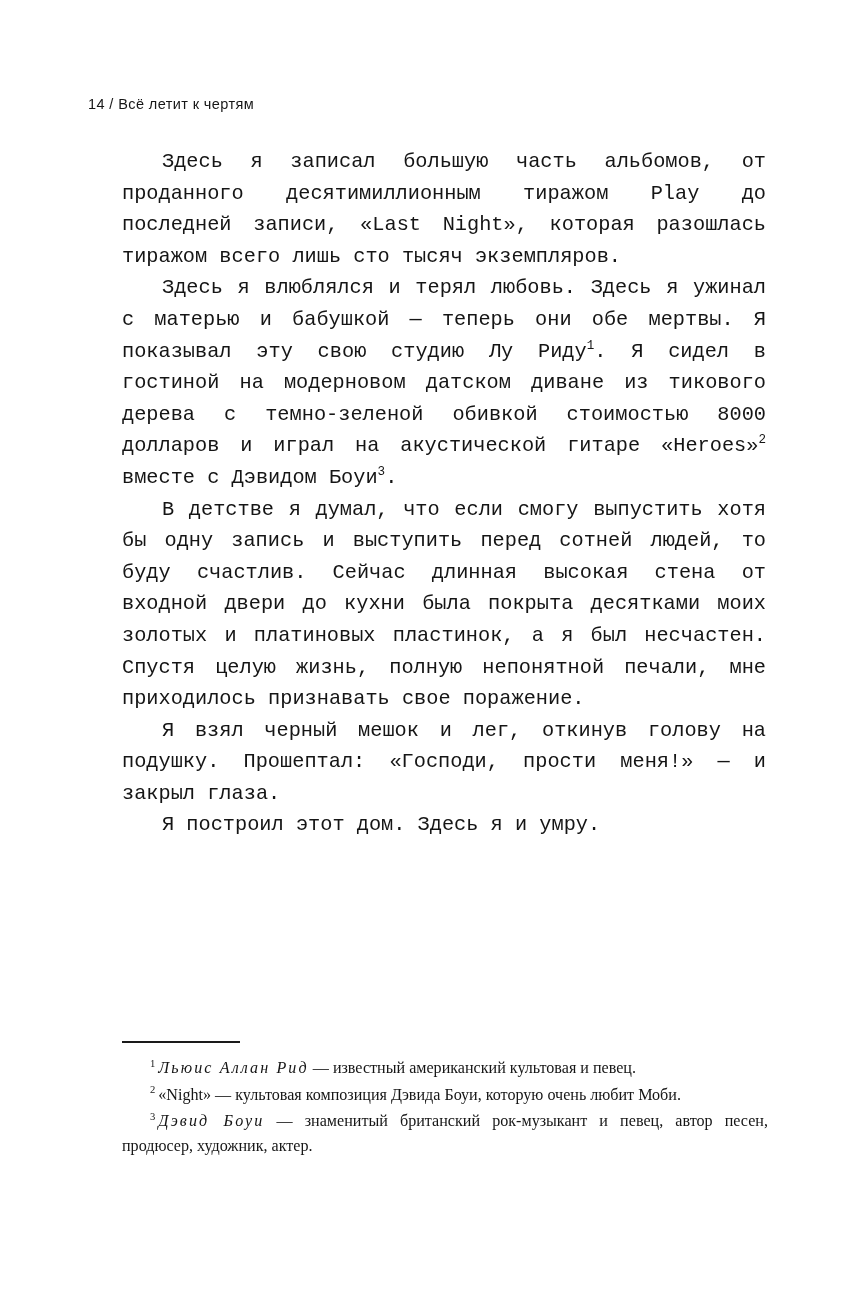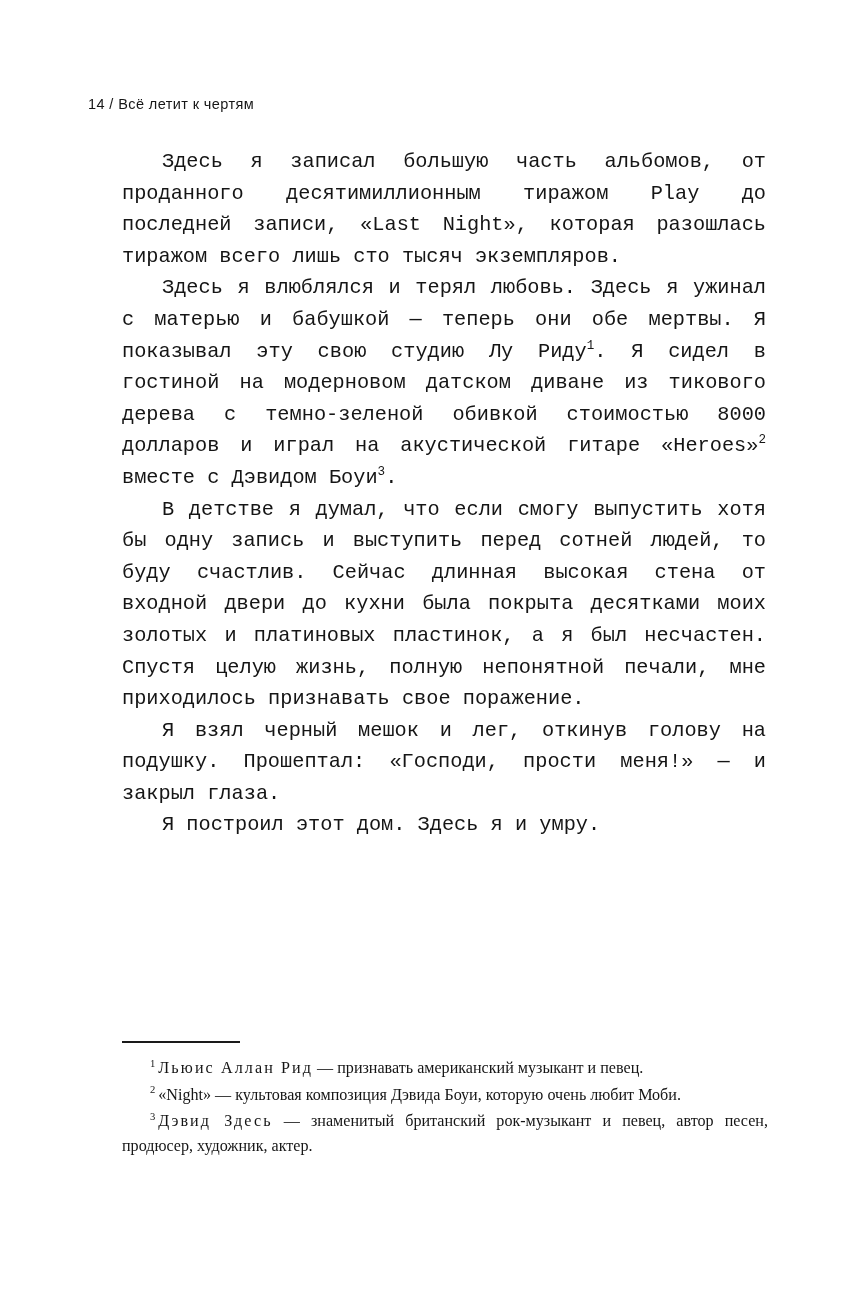--- a/index.html
+++ b/index.html
@@ -74,20 +74,21 @@
     color: #151515;
   }
   .fn-marker {
     font-size: 0.66em;
     vertical-align: super;
     line-height: 0;
     margin-right: 3px;
   }
   .spaced {
     letter-spacing: 2.1px;
+    font-style: italic;
   }
 </style>
 </head>
 <body>
 
 <div class="page">
 
   <div class="running-head">14 / Всё летит к чертям</div>
 
   <div class="body-block">
@@ -105,23 +106,23 @@
     </p>
     <p>
       <span>Я построил этот дом. Здесь я и умру.</span>
     </p>
   </div>
 
   <div class="footnote-rule"></div>
 
   <div class="footnotes">
     <p>
-      <span class="fn-marker">1</span><span class="spaced">Льюис Аллан Рид</span><span> — признавать американский музыкант и певец.</span>
+      <span class="fn-marker">1</span><span class="spaced">Льюис Аллан Рид</span><span> — известный американский культовая и певец.</span>
     </p>
     <p>
       <span class="fn-marker">2</span><span>«Night»</span><span> — культовая композиция Дэвида Боуи, которую очень любит Моби.</span>
     </p>
     <p>
-      <span class="fn-marker">3</span><span class="spaced">Дэвид Здесь</span><span> — знаменитый британский рок-музыкант и певец, автор песен, продюсер, художник, актер.</span>
+      <span class="fn-marker">3</span><span class="spaced">Дэвид Боуи</span><span> — знаменитый британский рок-музыкант и певец, автор песен, продюсер, художник, актер.</span>
     </p>
   </div>
 
 </div>
 
 </body></html>

